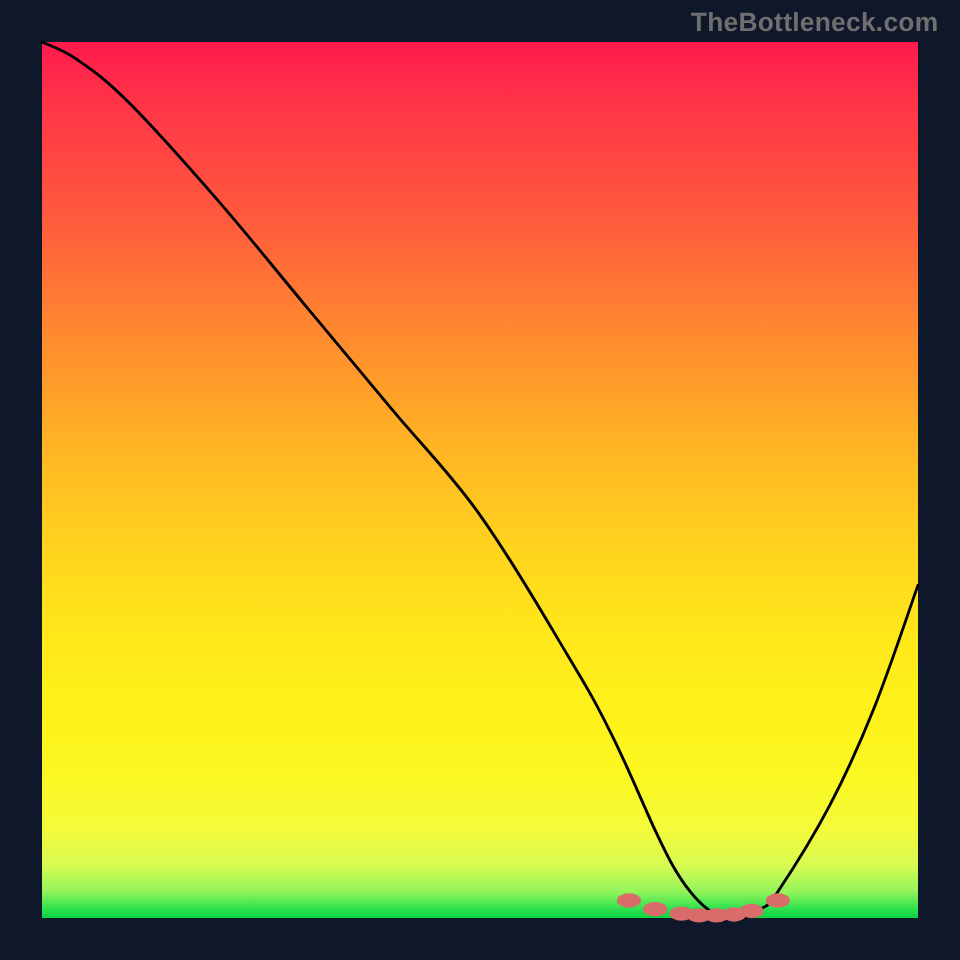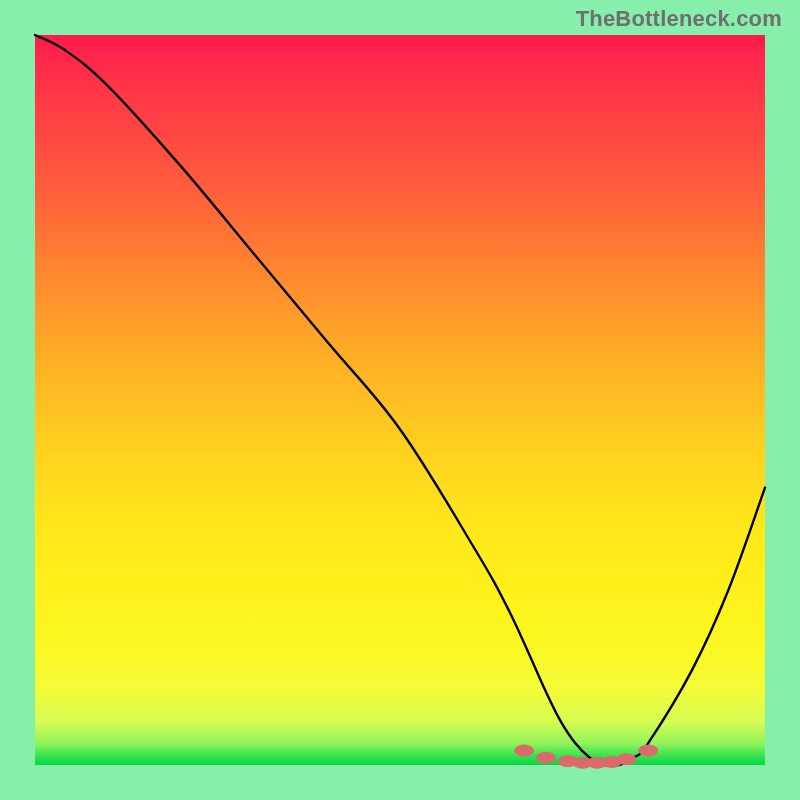--- a/index.html
+++ b/index.html
@@ -10,21 +10,21 @@
     background: #000;
     overflow: hidden;
     font-family: Arial, Helvetica, sans-serif;
   }
   .frame {
     position: absolute;
     left: 0;
     top: 0;
     width: 800px;
     height: 800px;
-    background: #86efac;
+    background: #0f172a;
   }
   .plot-area {
     position: absolute;
     left: 35px;
     top: 35px;
     width: 730px;
     height: 730px;
     
     background: linear-gradient(
       to bottom,

